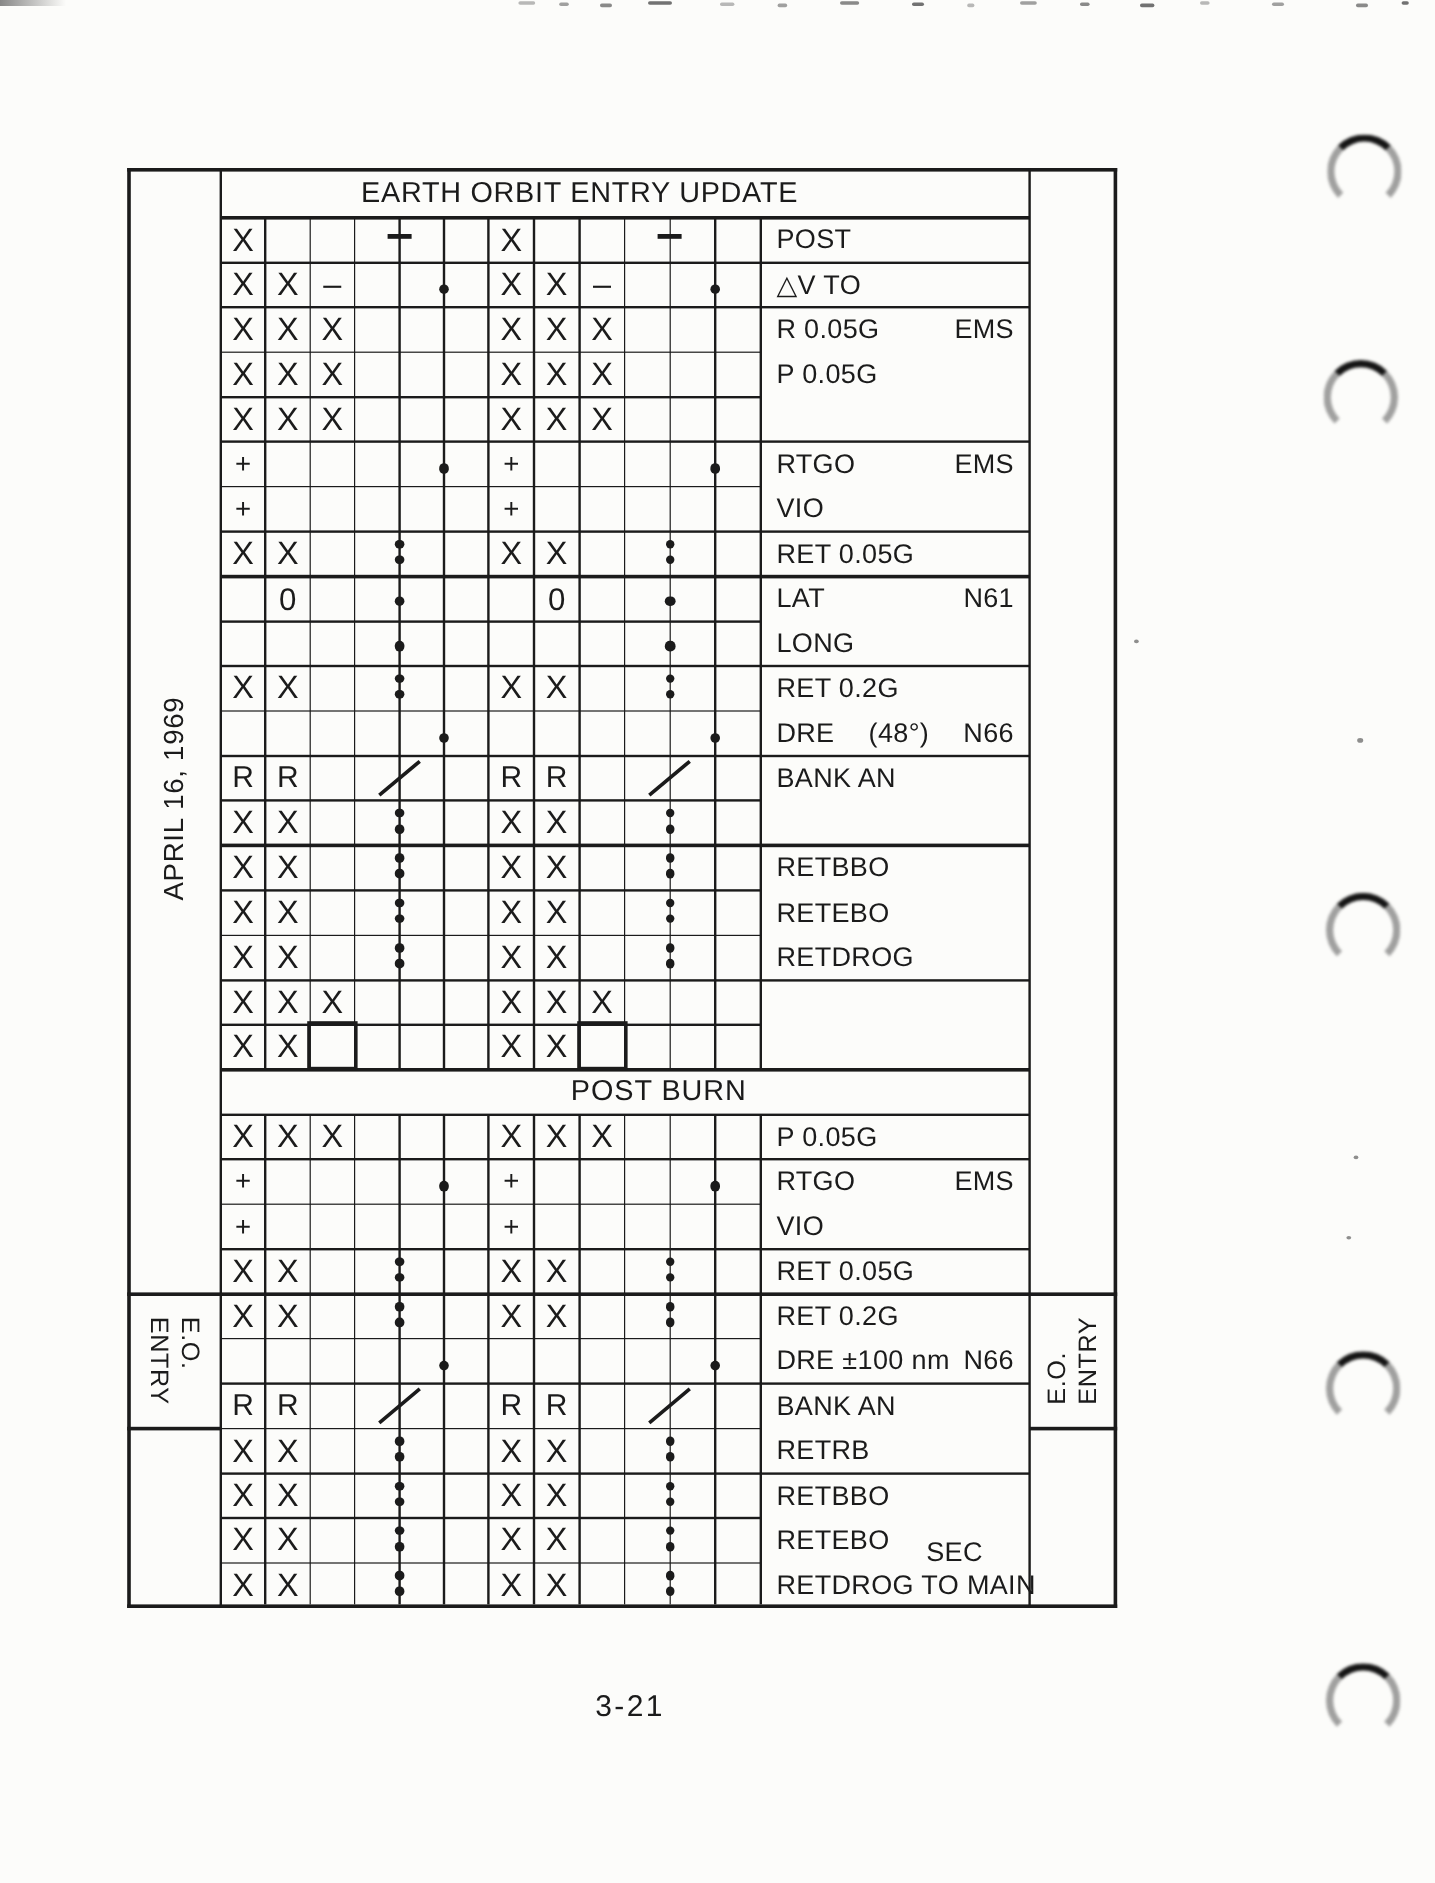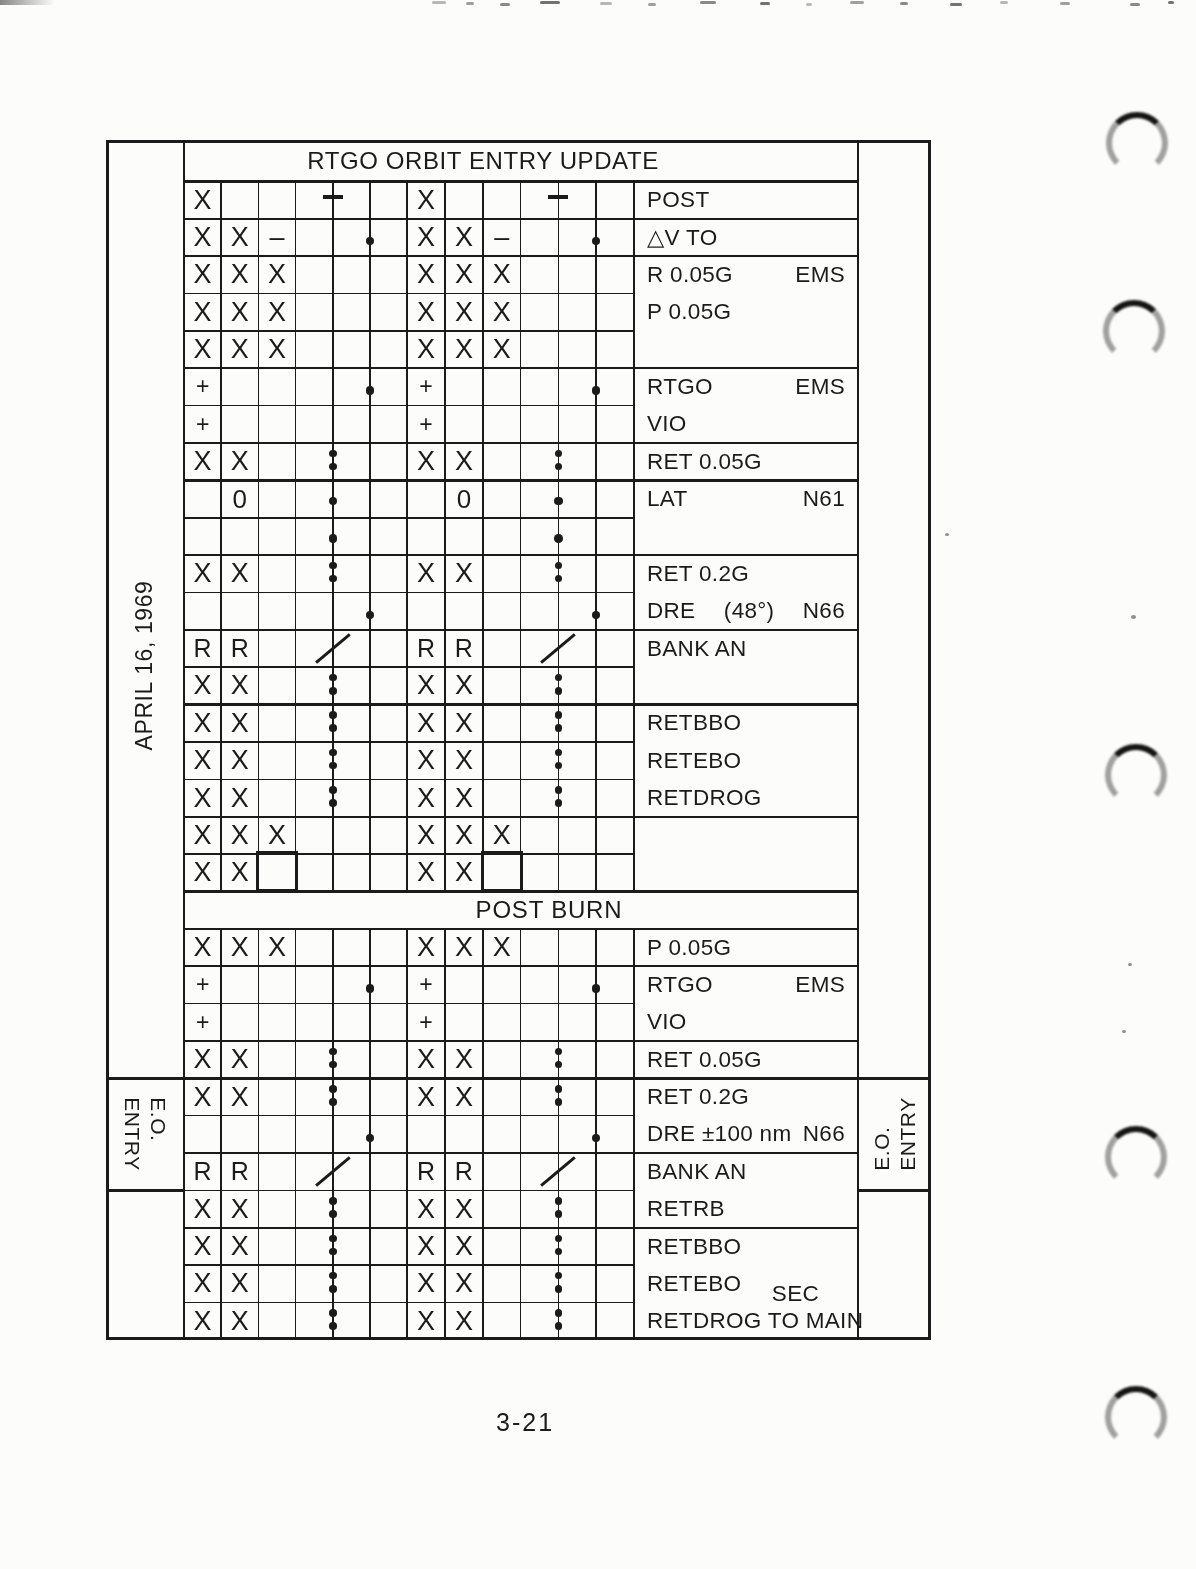--- a/index.html
+++ b/index.html
@@ -157,21 +157,21 @@
         <div class="line" style="left: 78px; top: 1086.64px; width: 450px; height: 2.4px;"></div>
         <div class="line" style="left: 528px; top: 1086.64px; width: 224px; height: 2.4px;"></div>
         <div class="line" style="left: 78px; top: 1124.47px; width: 450px; height: 1.5px;"></div>
         <div class="line" style="left: 78px; top: 1161.84px; width: 450px; height: 1.5px;"></div>
         <div class="line" style="left: 0px; top: 937.052px; width: 78px; height: 2.6px;"></div>
         <div class="line" style="left: 752px; top: 937.052px; width: 73px; height: 2.6px;"></div>
         <div class="line" style="left: 0px; top: 1049.17px; width: 78px; height: 2.6px;"></div>
         <div class="line" style="left: 752px; top: 1049.17px; width: 73px; height: 2.6px;"></div>
       </div>
 
-    <div class="hdr">RTGO ORBIT ENTRY UPDATE</div>
+    <div class="hdr">EARTH ORBIT ENTRY UPDATE</div>
     <div class="band">POST BURN</div>
 
     <div class="date-col">
       <span>APRIL 16, 1969</span>
     </div>
 
     <div class="eo-box eo-left">
       <div class="eo-inner">
         <div>E.O.</div>
         <div>ENTRY</div>
@@ -396,20 +396,23 @@
         <div class="lblgrp" style="left: 528px; width: 224px; top: 303.011px; height: 37.373px;">
           <div class="lbl-line" style="height: 37.373px;">
             <span class="lbl-part">RET 0.05G</span>
           </div>
         </div>
         <div class="lblgrp" style="left: 528px; width: 224px; top: 340.384px; height: 90px;">
           <div class="lbl-line" style="height: 37.373px;">
             <span class="lbl-part">LAT</span>
             <span class="lbl-part">N61</span>
           </div>
+          <div class="lbl-line" style="height: 37.373px;">
+            <span class="lbl-part">LONG</span>
+          </div>
         </div>
         <div class="lblgrp" style="left: 528px; width: 224px; top: 415.13px; height: 74.746px;">
           <div class="lbl-line" style="height: 37.373px;">
             <span class="lbl-part">RET 0.2G</span>
           </div>
           <div class="lbl-line" style="height: 37.373px;">
             <span class="lbl-part">DRE</span>
             <span class="lbl-part">(48°)</span>
             <span class="lbl-part">N66</span>
           </div>

